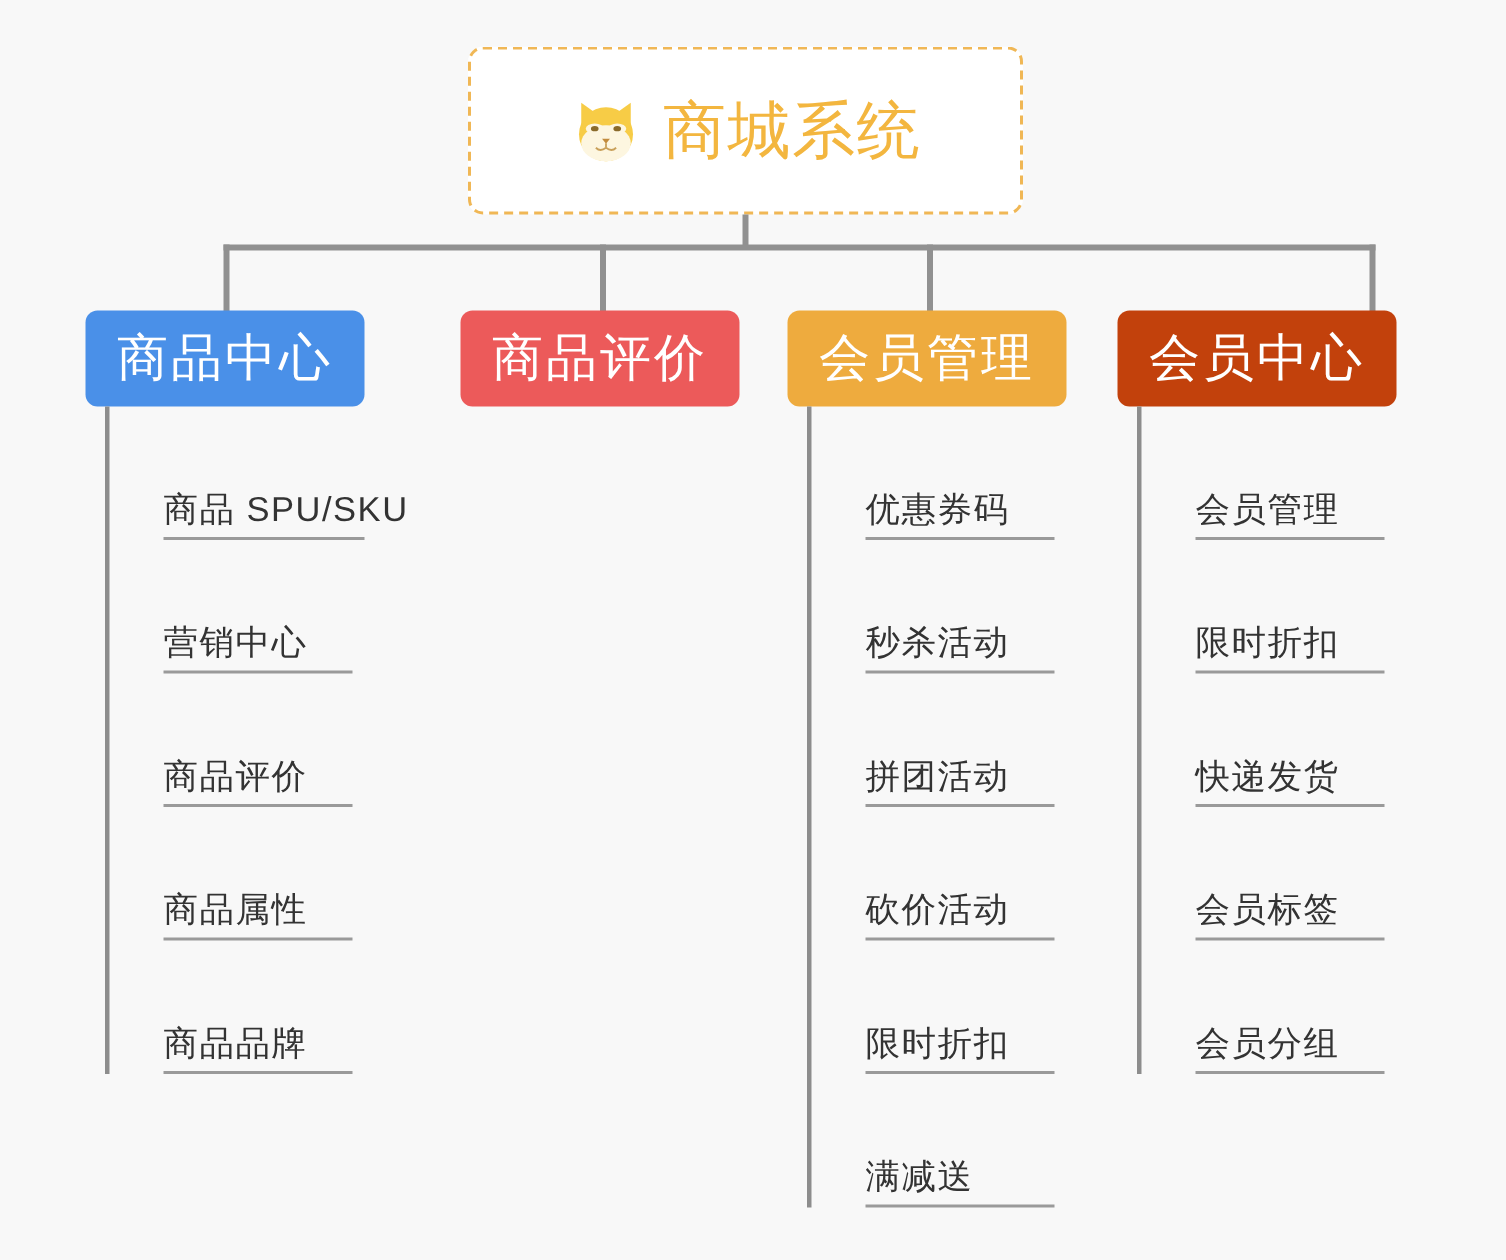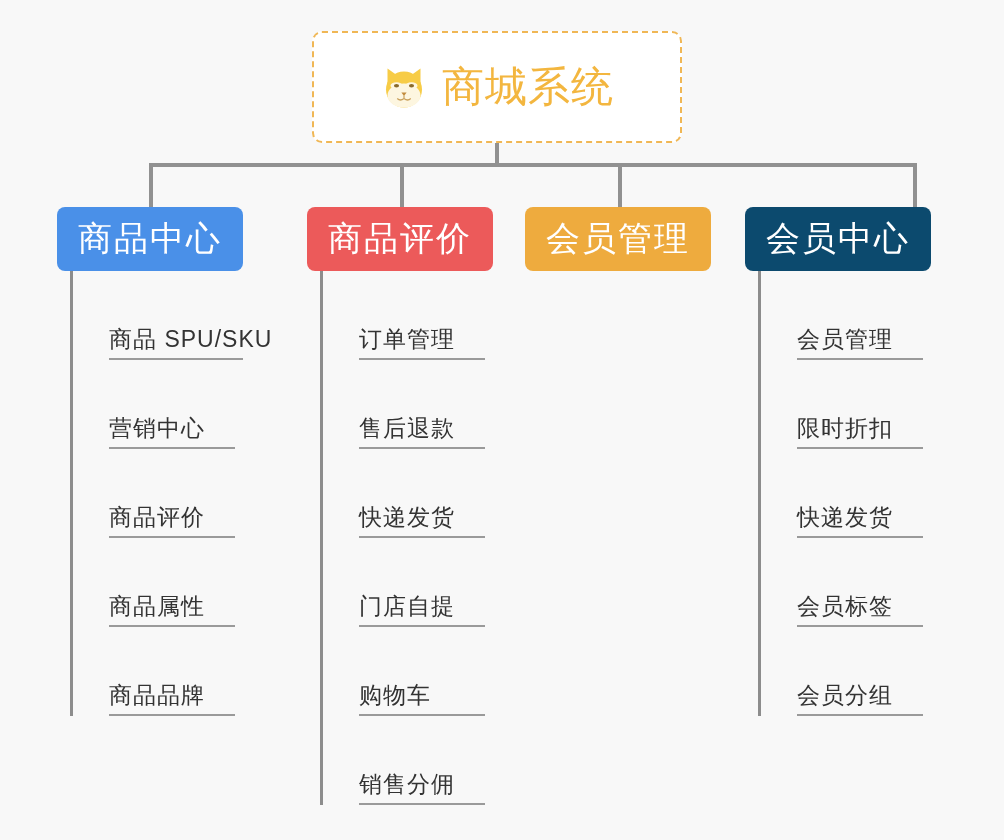--- a/index.html
+++ b/index.html
@@ -163,50 +163,50 @@
       <div class="leaf-item">
           <span class="leaf-label">商品品牌</span>
         </div>
     </div>
   </div>
 
   <div class="column" style="left:307px;">
     <div class="cat-box" style="background: rgb(236, 90, 90);">
       <span>商品评价</span>
     </div>
-    <div class="leaf-list">
-      <div class="leaf-item">
-          <span class="leaf-label">订单管理</span>
-        </div>
-      <div class="leaf-item">
-          <span class="leaf-label">售后退款</span>
-        </div>
-      <div class="leaf-item">
-          <span class="leaf-label">快递发货</span>
-        </div>
-      <div class="leaf-item">
-          <span class="leaf-label">门店自提</span>
-        </div>
-      <div class="leaf-item">
-          <span class="leaf-label">购物车</span>
-        </div>
-      <div class="leaf-item">
-          <span class="leaf-label">销售分佣</span>
-        </div>
-    </div>
   </div>
 
   <div class="column" style="left:525px;">
     <div class="cat-box" style="background: rgb(238, 171, 62);">
       <span>会员管理</span>
     </div>
+    <div class="leaf-list">
+      <div class="leaf-item">
+          <span class="leaf-label">优惠券码</span>
+        </div>
+      <div class="leaf-item">
+          <span class="leaf-label">秒杀活动</span>
+        </div>
+      <div class="leaf-item">
+          <span class="leaf-label">拼团活动</span>
+        </div>
+      <div class="leaf-item">
+          <span class="leaf-label">砍价活动</span>
+        </div>
+      <div class="leaf-item">
+          <span class="leaf-label">限时折扣</span>
+        </div>
+      <div class="leaf-item">
+          <span class="leaf-label">满减送</span>
+        </div>
+    </div>
   </div>
 
   <div class="column" style="left:745px;">
-    <div class="cat-box" style="background: #0c4a6e;">
+    <div class="cat-box" style="background: #c2410c;">
       <span>会员中心</span>
     </div>
     <div class="leaf-list">
       <div class="leaf-item">
           <span class="leaf-label">会员管理</span>
         </div>
       <div class="leaf-item">
           <span class="leaf-label">限时折扣</span>
         </div>
       <div class="leaf-item">

